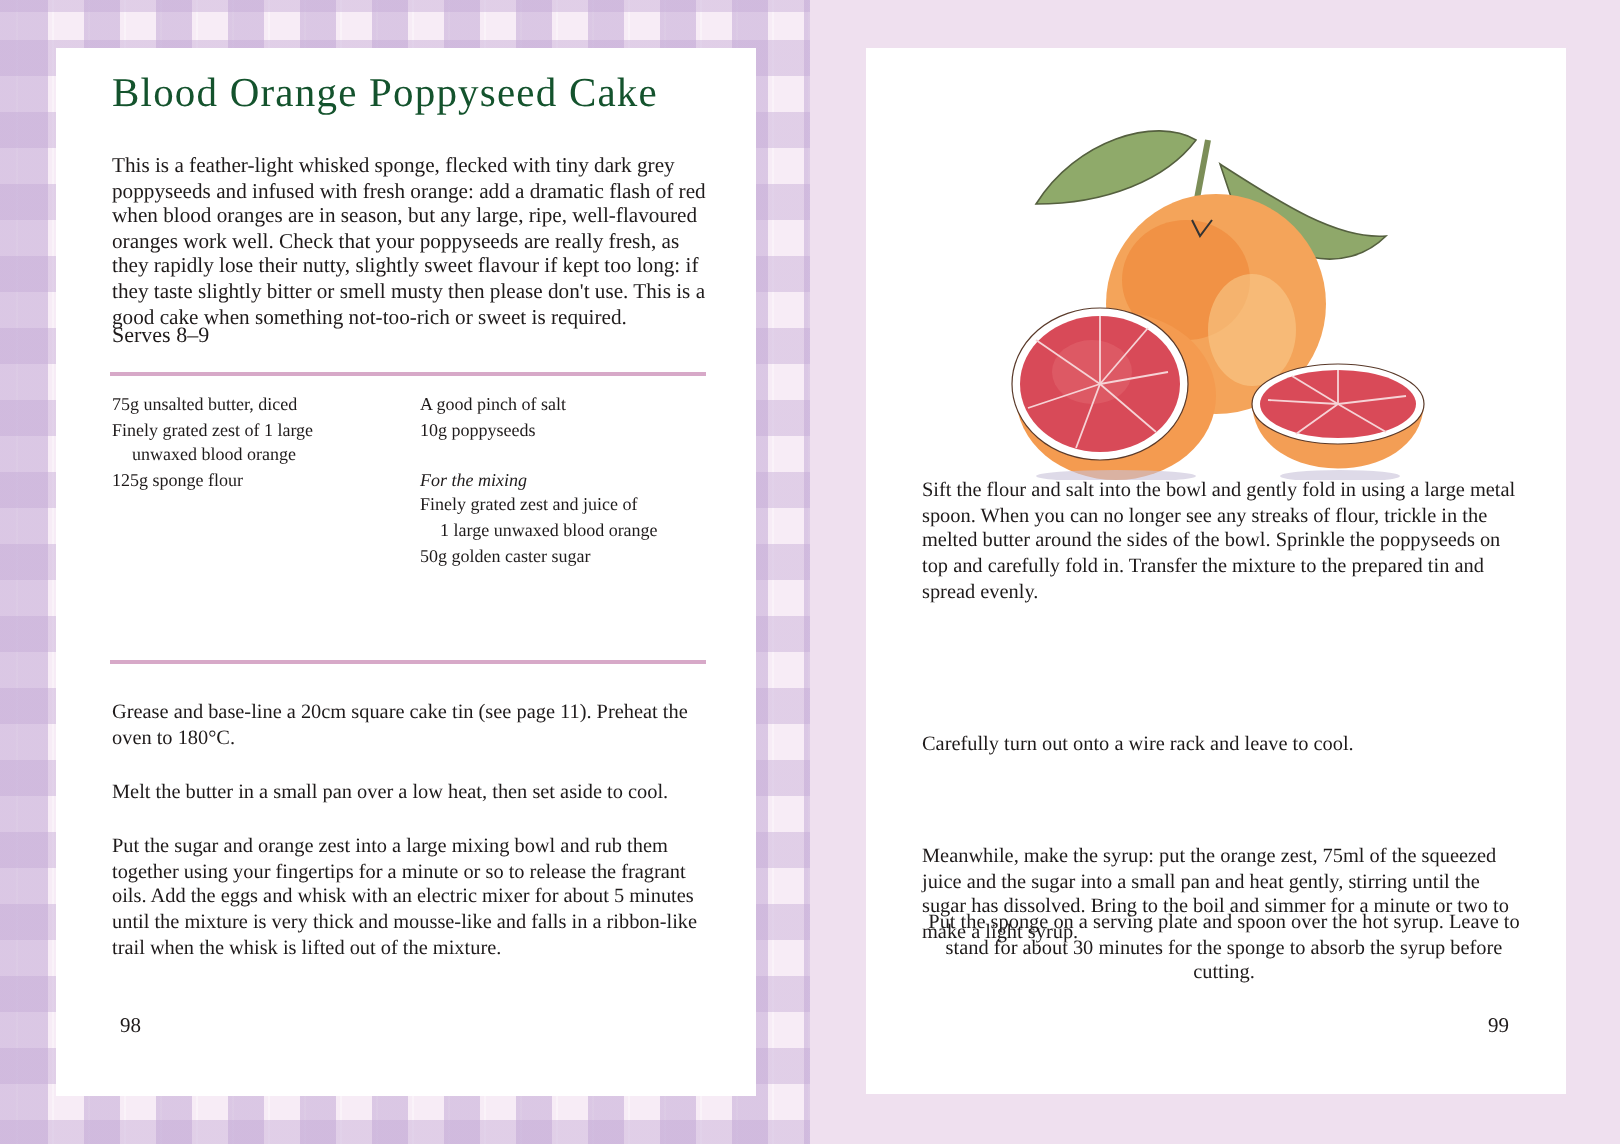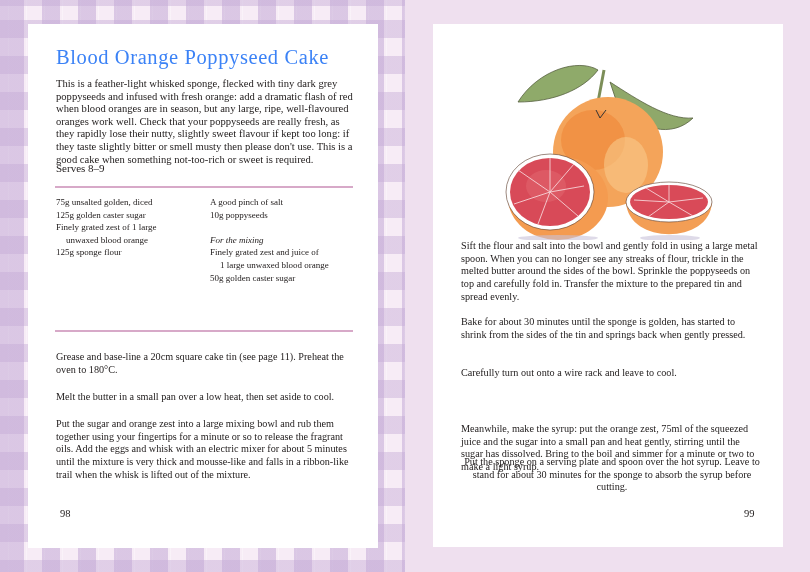--- a/index.html
+++ b/index.html
@@ -22,23 +22,23 @@
     position: absolute; left: 405px; top: 0; width: 405px; height: 430px;
     background: #efe0ef;
   }
   .card {
     position: absolute; background: #ffffff;
   }
   .card-left { left: 28px; top: 24px; width: 350px; height: 524px; }
   .card-right { left: 28px; top: 24px; width: 350px; height: 523px; }
 
   .title {
-    position: absolute; left: 28px; top: 22px;
+    position: absolute; left: 28px; top: 12px;
     font-size: 20.5px; letter-spacing: 0.6px; font-weight: normal;
-    margin: 0; color: #3b82f6;
+    margin: 0; color: #14532d;
   }
   .intro {
     position: absolute; left: 28px; top: 54px; width: 302px;
     font-size: 10.6px; line-height: 12.6px; margin: 0;
   }
   .serves {
     position: absolute; left: 28px; top: 138px;
     font-size: 11px; margin: 0;
   }
   .rule {
@@ -69,22 +69,21 @@
 
 <div class="page-left">
   <div class="card card-left">
     <h1 class="title">Blood Orange Poppyseed Cake</h1>
     <p class="intro">This is a feather-light whisked sponge, flecked with tiny dark grey poppyseeds and infused with fresh orange: add a dramatic flash of red when blood oranges are in season, but any large, ripe, well-flavoured oranges work well. Check that your poppyseeds are really fresh, as they rapidly lose their nutty, slightly sweet flavour if kept too long: if they taste slightly bitter or smell musty then please don't use. This is a good cake when something not-too-rich or sweet is required.</p>
     <p class="serves">Serves 8–9</p>
 
     <div class="rule rule-top"></div>
 
     <ul class="ingredients ing-col-1">
-      <li>75g unsalted golden, diced</li>
-      <li>125g golden caster sugar</li>
+      <li>75g unsalted butter, diced</li>
       <li>Finely grated zest of 1 large</li>
       <li class="indent">unwaxed blood orange</li>
       <li>125g sponge flour</li>
     </ul>
 
     <ul class="ingredients ing-col-2">
       <li>A good pinch of salt</li>
       <li>10g poppyseeds</li>
       <li class="spacer"></li>
       <li class="subhead">For the mixing</li>
@@ -142,20 +141,19 @@
           <line x1="171" y1="162" x2="150" y2="177"></line>
         <line x1="171" y1="162" x2="136" y2="160"></line>
           <line x1="171" y1="162" x2="148" y2="148"></line>
       </g>
 
       <ellipse cx="60" cy="198" rx="40" ry="3" fill="#c8c2d8" opacity="0.6"></ellipse>
       <ellipse cx="172" cy="198" rx="30" ry="3" fill="#c8c2d8" opacity="0.6"></ellipse>
     </svg>
 
     <p class="method" style="top:216px;">Sift the flour and salt into the bowl and gently fold in using a large metal spoon. When you can no longer see any streaks of flour, trickle in the melted butter around the sides of the bowl. Sprinkle the poppyseeds on top and carefully fold in. Transfer the mixture to the prepared tin and spread evenly.</p>
-    <p class="method" style="top:292px;">Bake for about 30 minutes until the sponge is golden, has started to shrink from the sides of the tin and springs back when gently pressed.</p>
     <p class="method" style="top:343px;">Carefully turn out onto a wire rack and leave to cool.</p>
     <p class="method" style="top:369px;margin-top:30px;">Meanwhile, make the syrup: put the orange zest, 75ml of the squeezed juice and the sugar into a small pan and heat gently, stirring until the sugar has dissolved. Bring to the boil and simmer for a minute or two to make a light syrup.</p>
     <p class="method" style="top:432px;text-align:center;">Put the sponge on a serving plate and spoon over the hot syrup. Leave to stand for about 30 minutes for the sponge to absorb the syrup before cutting.</p>
 
     <p class="page-num pn-right">99</p>
   </div>
 </div>
 
 </body></html>

